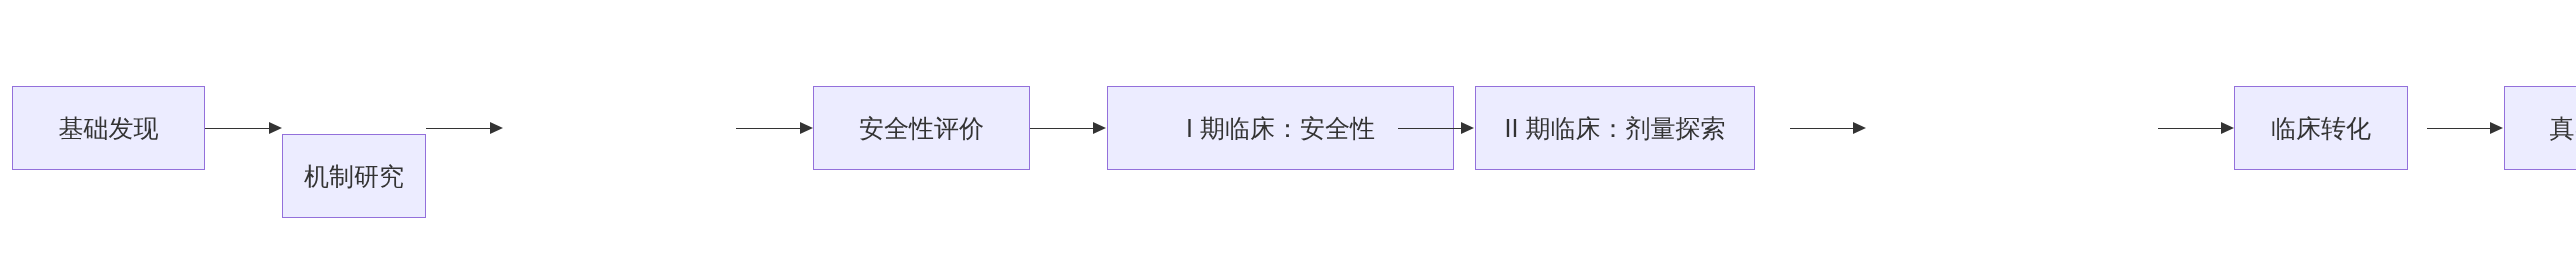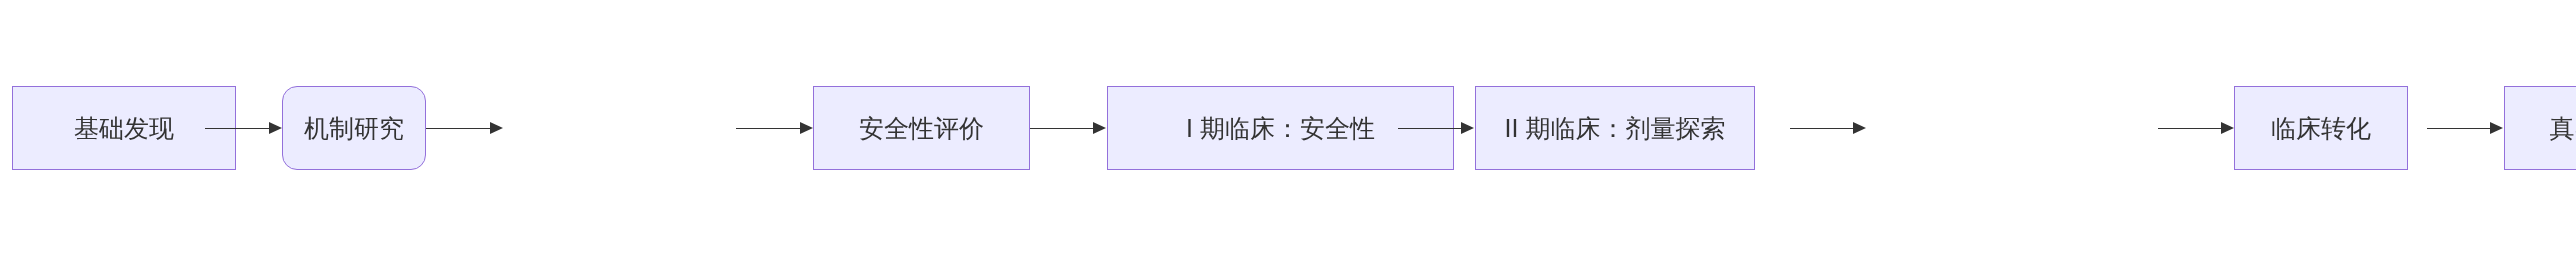--- a/index.html
+++ b/index.html
@@ -26,24 +26,24 @@
     align-items: center;
     justify-content: center;
   }
   .node .label, .diamond-label {
     font-size: 25px;
     line-height: 1.2;
     color: #333333;
     white-space: nowrap;
     text-align: center;
   }
-  .node.rounded { border-radius: 15px; }
+  .node.rounded { border-radius: 0; margin-top: 48px; }
 
   
-  .n1 { left: 12px;   width: 224px; }
+  .n1 { left: 12px;   width: 193px; }
   .n2 { left: 282px;  width: 144px; }
   .n4 { left: 813px; width: 217px; }
   .n5 { left: 1107px; width: 347px; }
   .n6 { left: 1475px; width: 280px; }
   .n7 { left: 1867px; width: 291px; }
   .n8 { left: 2234px; width: 174px; }
   .n9 { left: 2504px; width: 241px; }
 
   
   .diamond-wrap {

